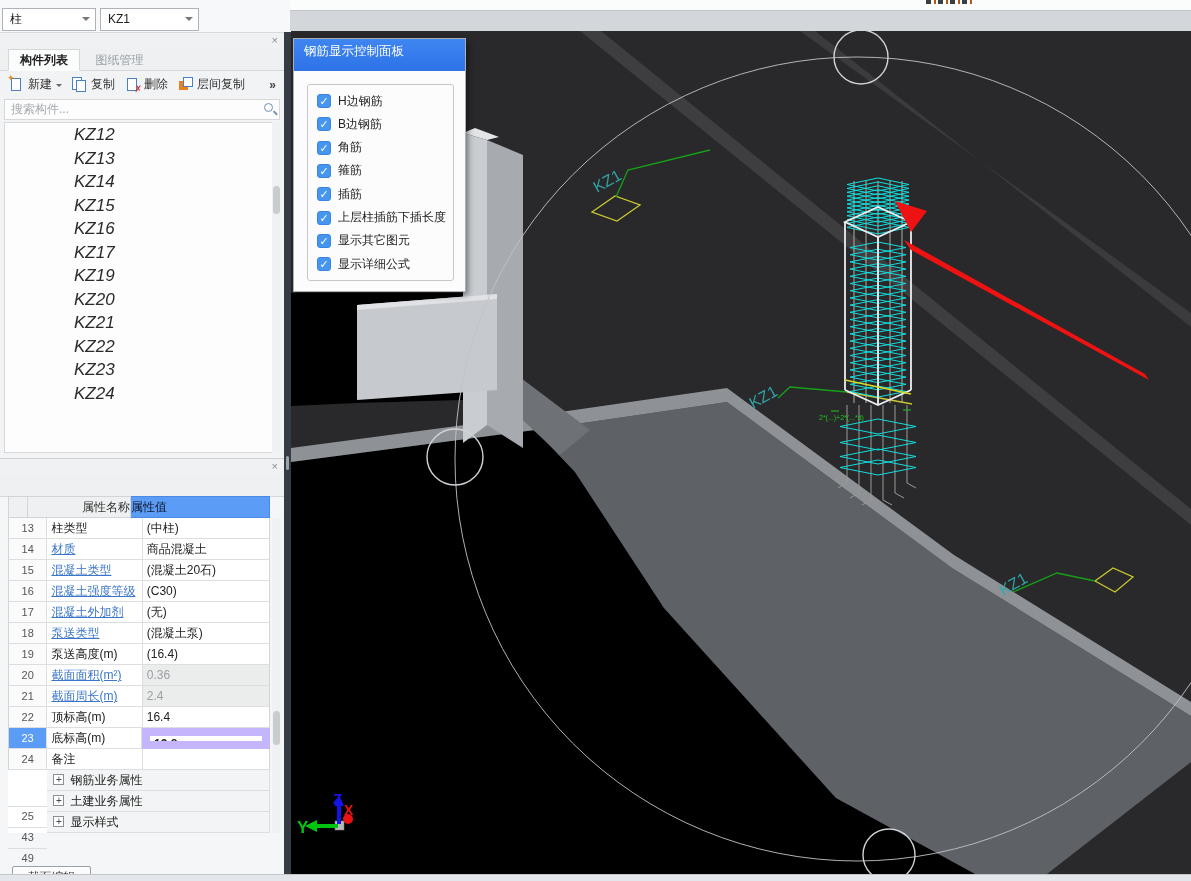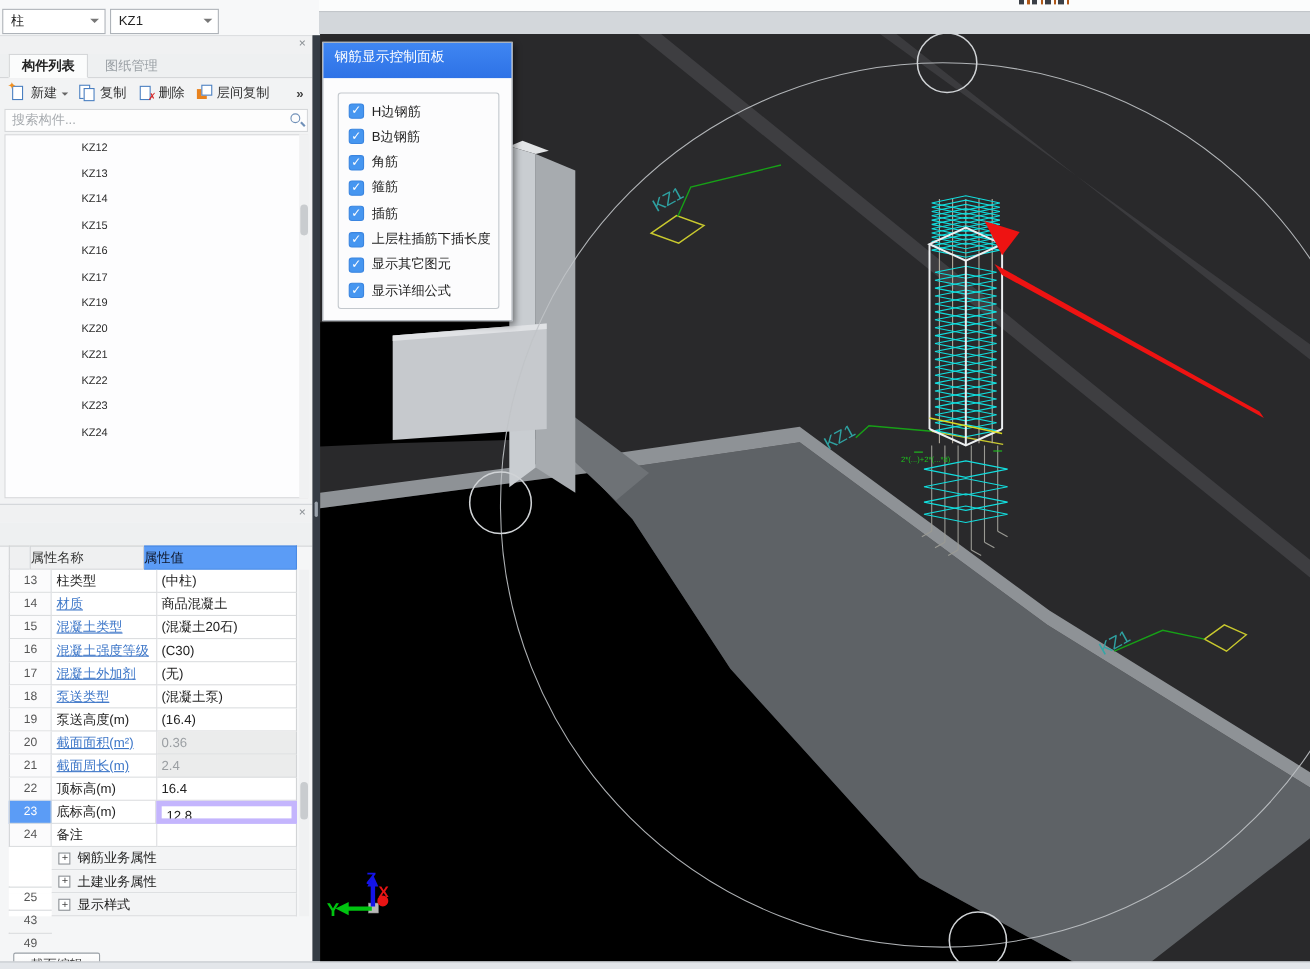--- a/index.html
+++ b/index.html
@@ -32,39 +32,39 @@
   .page{position:absolute;left:2px;top:1px;width:10px;height:13px;background:#fff;border:1px solid #4a7fc0;}
   .page2{position:absolute;left:4px;top:3px;width:10px;height:12px;background:#fff;border:1px solid #4a7fc0;}
   .spark{position:absolute;left:-2px;top:-4px;color:#f09020;font-size:9px;}
   .delx{position:absolute;right:-2px;bottom:-2px;color:#d42a2a;font-size:9px;font-weight:bold;}
   .sq-or{position:absolute;left:1px;top:4px;width:9px;height:9px;background:#e8821e;}
   .sq-bl{position:absolute;left:5px;top:0;width:10px;height:10px;background:#fff;border:1px solid #4a7fc0;}
   #searchbox{position:absolute;left:4px;top:66px;width:276px;height:21px;background:#fdfdfd;border:1px solid #d6d8da;font-size:12px;color:#a7abaf;line-height:19px;padding-left:6px;}
   .mag{position:absolute;right:6px;top:3px;width:9px;height:9px;border:1.5px solid #7090b8;border-radius:50%;}
   .mag::after{content:"";position:absolute;left:8px;top:8px;width:5px;height:1.5px;background:#7090b8;transform:rotate(45deg);}
   #comp-list{position:absolute;left:4px;top:89px;width:276px;height:331px;background:#fdfdfe;border:1px solid #d6d8da;overflow:hidden;}
-  .citem{height:23.5px;line-height:23.5px;padding-left:69px;font-size:10px;color:#2b2b2b;cursor:pointer;}
+  .citem{height:23.5px;line-height:23.5px;padding-left:69px;font-size:17px;color:#2b2b2b;cursor:pointer;font-style:italic;}
   .vsb{position:absolute;width:9px;background:#f0f1f2;}
   .vsb .thumb{position:absolute;left:1px;width:7px;background:#c9cccf;border-radius:4px;}
 
   
   #prop-panel{position:absolute;left:0;top:425px;width:284px;height:417px;background:#f5f6f7;border-top:1px solid #cfd2d5;}
   #prop-headrow{position:absolute;left:8px;top:37px;width:262px;height:22px;display:flex;font-size:12px;}
   .ph-num{width:19px;background:#eff0f1;border:1px solid #d2d4d6;border-right:none;}
-  .ph-name{width:104px;background:#eff0f1;border:1px solid #d2d4d6;text-align:left;line-height:20px;color:#333;}
+  .ph-name{width:104px;background:#eff0f1;border:1px solid #d2d4d6;text-align:right;line-height:20px;color:#333;}
   .ph-val{width:139px;background:#5b9cf6;border:1px solid #4a8ae4;border-left:none;line-height:20px;color:#0f172a;}
   #prop-rows{position:absolute;left:8px;top:59px;width:262px;}
   .prow{display:flex;height:21px;font-size:12px;background:#fff;}
   .pnum{width:43px;text-align:center;line-height:20px;color:#555;font-size:11px;border-left:1px solid #d2d4d6;border-bottom:1px solid #dcdee0;border-right:1px solid #dcdee0;background:#fbfbfc;}
   .pnum.selnum{background:#5b9cf6;color:#fff;}
   .pname{width:104px;line-height:20px;padding-left:4px;color:#222;border-bottom:1px solid #dcdee0;border-right:1px solid #dcdee0;white-space:nowrap;overflow:hidden;}
   .pname.link{color:#3c76c8;text-decoration:underline;}
   .pval{width:139px;line-height:20px;padding-left:4px;color:#222;border-bottom:1px solid #dcdee0;border-right:1px solid #d2d4d6;white-space:nowrap;overflow:hidden;}
   .pval.ro{background:#ebecec;color:#9b9fa3;}
-  .pval.selval{border:5px solid #c4b5fd;line-height:17px;}
+  .pval.selval{border:8px solid #c4b5fd;line-height:17px;font-weight:bold;}
   .prow.group .pname{width:243px;background:#f3f4f5;}
   .prow.group .pnum{background:#f3f4f5;margin-top:36px;}
   .expand{display:inline-block;width:11px;height:11px;border:1px solid #8a8f94;line-height:9px;text-align:center;font-size:10px;color:#444;margin:0 6px 0 2px;background:#fff;vertical-align:1px;}
   #section-edit{position:absolute;left:12px;top:393px;width:79px;height:23px;background:linear-gradient(#fefefe,#f0f1f2);border:1px solid #9aa0a6;border-radius:2px;font-size:12px;color:#333;text-align:center;line-height:21px;cursor:pointer;margin-top:14px;}
 
   
   #splitter{position:absolute;left:284px;top:32px;width:7px;height:842px;background:#353c45;}
   #splitter .dot{position:absolute;left:2px;top:424px;width:3px;height:14px;background:#9aa2ac;border-radius:2px;}
 
   

